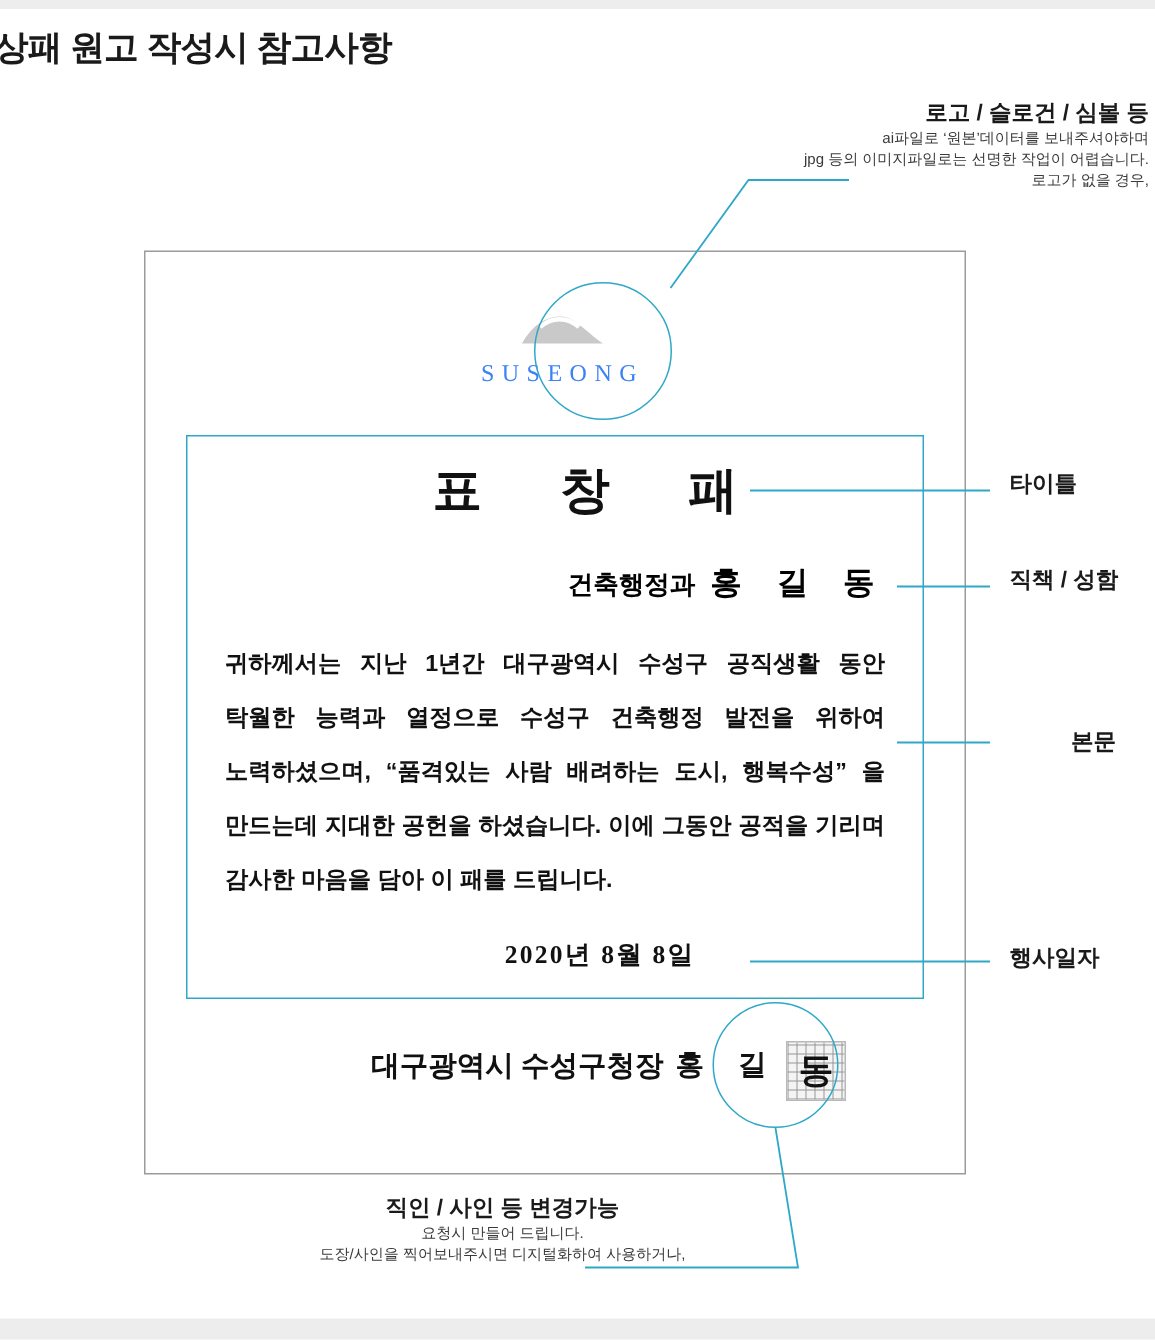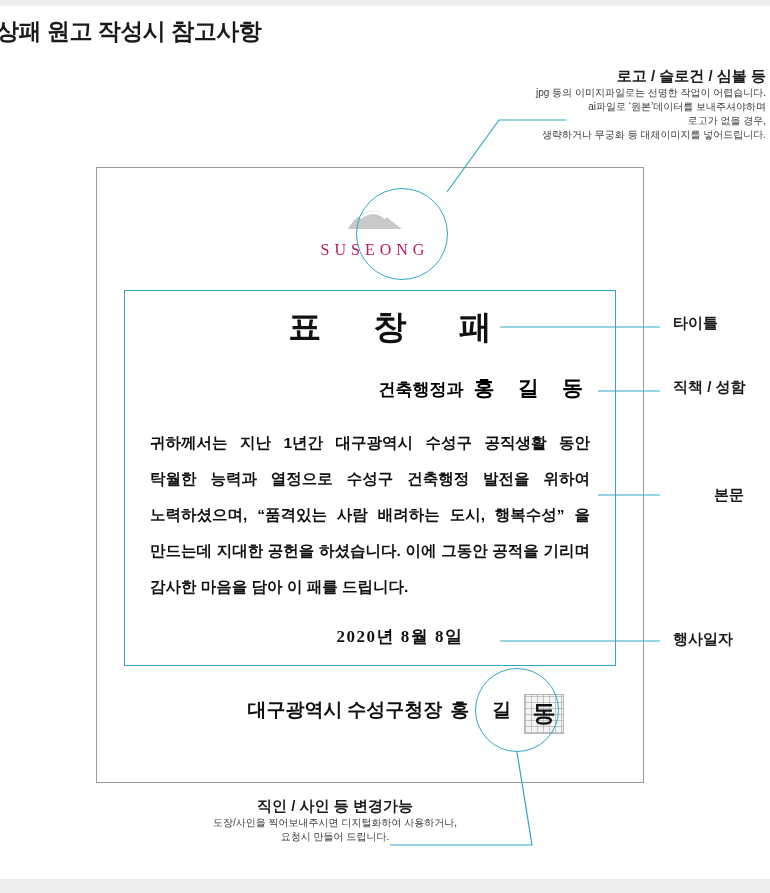--- a/index.html
+++ b/index.html
@@ -72,21 +72,21 @@
   }
   .logo-mark {
     width: 62px;
     height: 26px;
     margin: 0 auto;
   }
   .logo-text {
     margin-top: 10px;
     font-size: 16px;
     letter-spacing: 5px;
-    color: #be185d;
+    color: #3b82f6;
     font-family: "Liberation Serif", serif;
   }
   .logo-circle {
     position: absolute;
     left: 356px;
     top: 188px;
     width: 92px;
     height: 92px;
     border: 1px solid #2fa8c8;
     border-radius: 50%;
@@ -282,39 +282,38 @@
     <path d="M500 327 L660 327"></path>
     <path d="M598 391 L660 391"></path>
     <path d="M598 495 L660 495"></path>
     <path d="M500 641 L660 641"></path>
     <path d="M517 752 L532 845 L390 845"></path>
   </g>
 </svg>
 
 <div class="anno anno-logo">
   <div class="hd">로고 / 슬로건 / 심볼 등</div>
+  <div class="sub">ai파일로 ‘원본’데이터를 보내주셔야하며</div>
   <div class="sub">jpg 등의 이미지파일로는 선명한 작업이 어렵습니다.</div>
-  <div class="sub">ai파일로 ‘원본’데이터를 보내주셔야하며</div>
   <div class="sub">로고가 없을 경우,</div>
-  <div class="sub">생략하거나 무궁화 등 대체이미지를 넣어드립니다.</div>
 </div>
 
 <div class="anno anno-title">
   <div class="hd">타이틀</div>
 </div>
 
 <div class="anno anno-person">
   <div class="hd">직책 / 성함</div>
 </div>
 
 <div class="anno anno-body">
   <div class="hd">본문</div>
 </div>
 
 <div class="anno anno-date">
   <div class="hd">행사일자</div>
 </div>
 
 <div class="anno anno-seal">
   <div class="hd">직인 / 사인 등 변경가능</div>
+  <div class="sub">요청시 만들어 드립니다.</div>
   <div class="sub">도장/사인을 찍어보내주시면 디지털화하여 사용하거나,</div>
-  <div class="sub">요청시 만들어 드립니다.</div>
 </div>
 
 </body></html>

